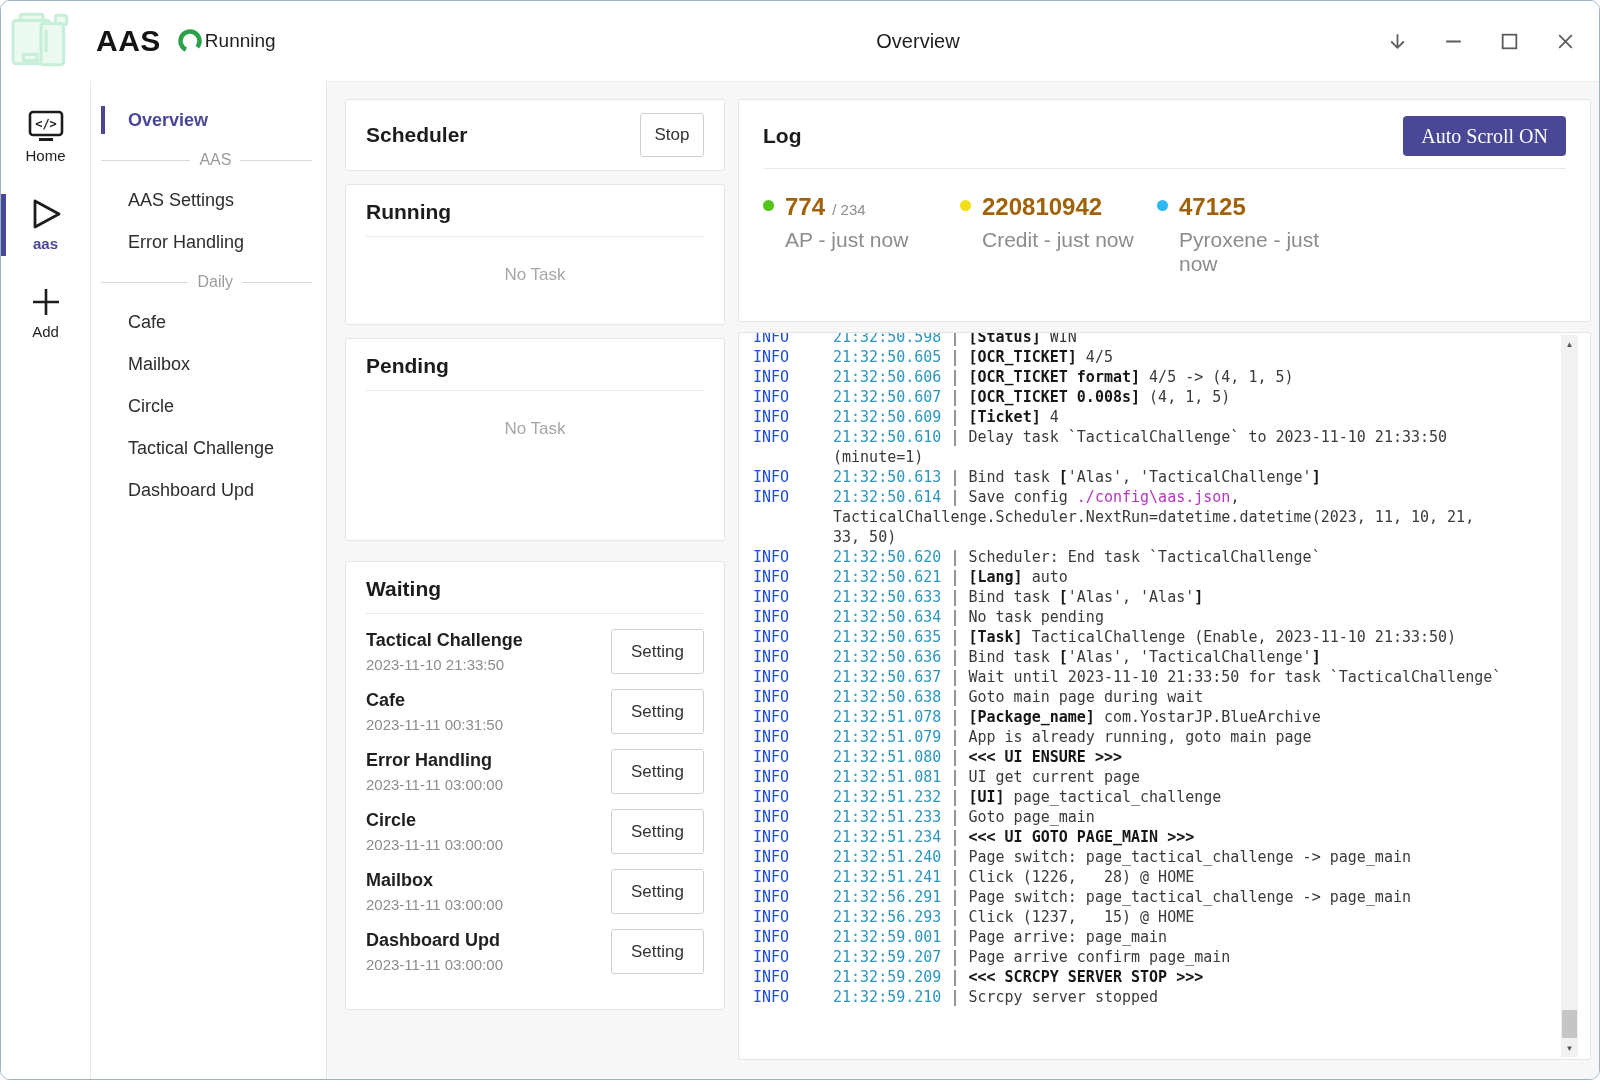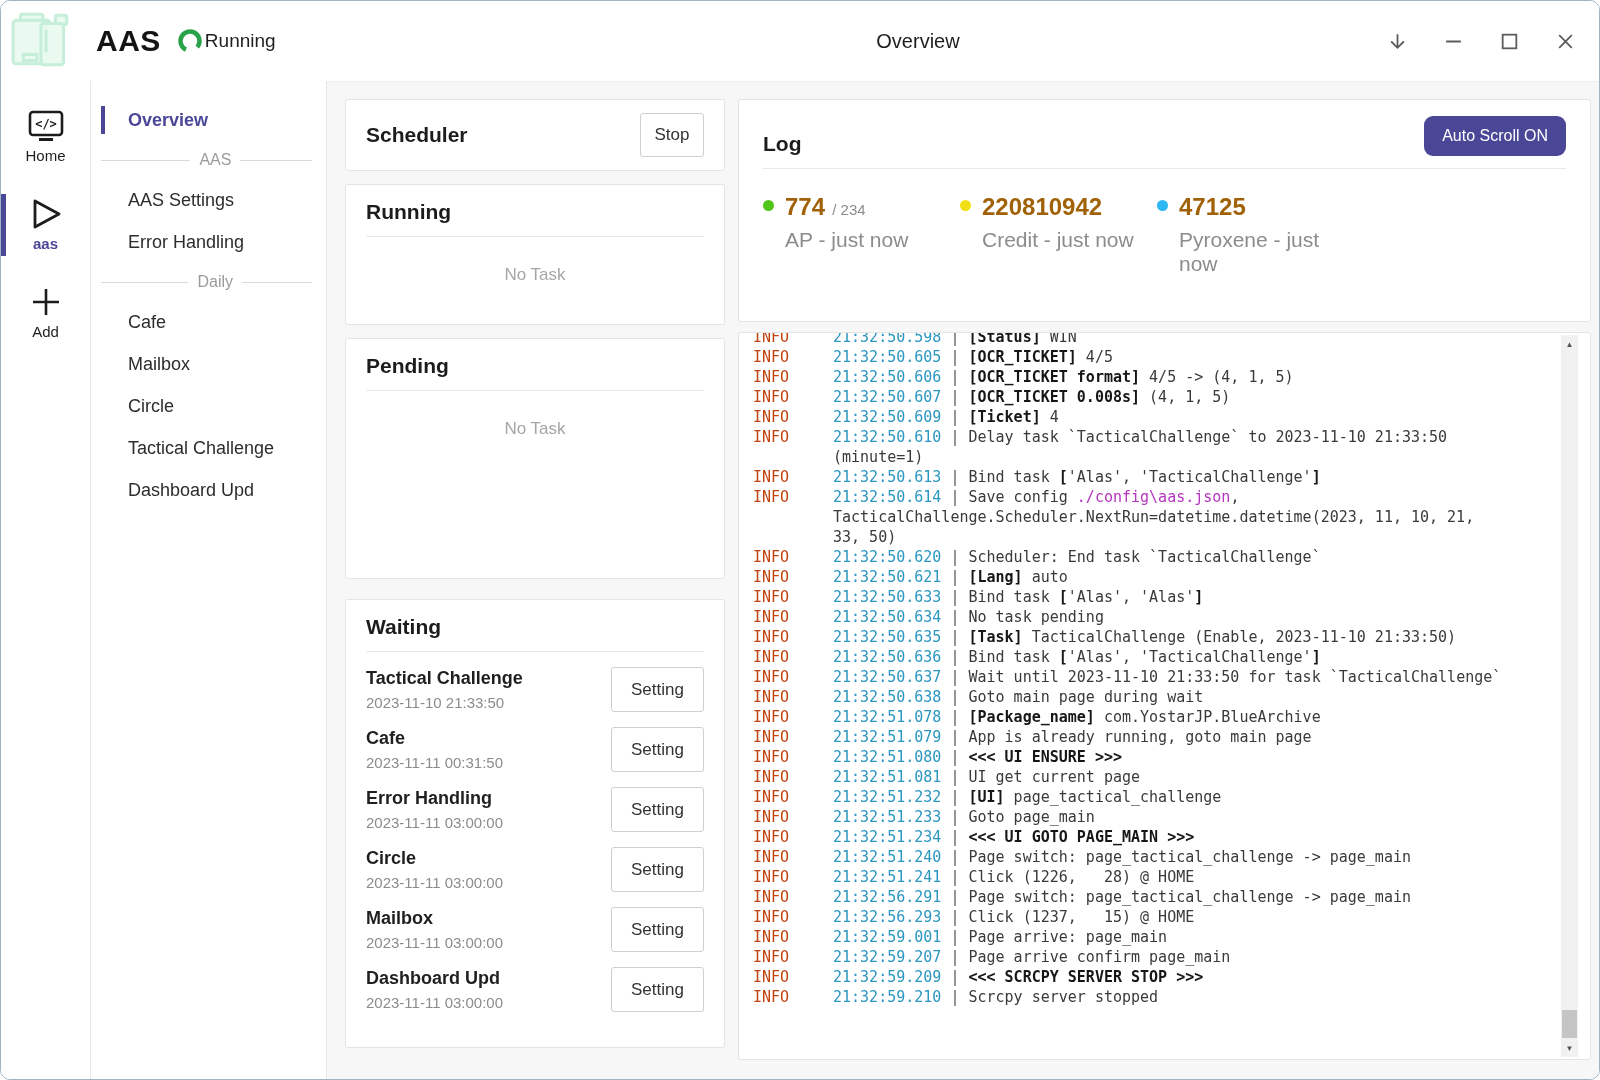--- a/index.html
+++ b/index.html
@@ -53,45 +53,45 @@
   .card-title { font-size:21px; font-weight:700; color:#1c1c1c; }
   .card hr { border:none; border-top:1px solid #e9e9e9; margin-top:12px; }
   .no-task { text-align:center; color:#a6a6a6; font-size:17px; margin-top:28px; }
 
   .left-col { width:380px; flex:0 0 auto; display:flex; flex-direction:column; margin-right:13px; }
   .sched-card { height:72px; display:flex; align-items:center; justify-content:space-between; padding:13px 20px; }
   .btn-outline { background:#fff; border:1px solid #cfcfcf; border-radius:3px; color:#333;
                  font-family:"Liberation Sans",sans-serif; font-size:17px; }
   .stop-btn { width:64px; height:44px; }
   .run-card  { height:141px; margin-top:13px; padding:15px 20px 0; }
-  .pend-card { height:241px; margin-top:13px; padding:15px 20px 12px; }
+  .pend-card { height:203px; margin-top:13px; padding:15px 20px 12px; }
   .wait-card { height:449px; margin-top:20px; padding:15px 20px 0; }
   .wait-list { margin-top:6px; }
   .wait-row { display:flex; align-items:center; justify-content:space-between; margin-top:15px; }
   .wait-name { font-size:18px; font-weight:700; color:#1f1f1f; }
   .wait-date { font-size:15px; color:#8c8c8c; margin-top:5px; }
   .setting-btn { width:93px; height:45px; }
 
   .right-col { flex:1; display:flex; flex-direction:column; }
   .log-head-card { height:223px; padding:16px 24px 0; }
-  .log-head-row { display:flex; align-items:flex-end; justify-content:space-between; }
+  .log-head-row { display:flex; align-items:center; justify-content:space-between; }
   .autoscroll-btn { height:40px; padding:0 18px; background:var(--accent); color:#fff; border:none;
-                    border-radius:9px; font-size:16px; font-family:Liberation Sans, sans-serif; }
+                    border-radius:4px; font-size:20px; font-family:Liberation Serif, serif; }
   .stats { display:flex; margin-top:24px; }
   .stat { width:197px; display:flex; }
   .dot { width:11px; height:11px; border-radius:50%; margin:7px 11px 0 0; flex:0 0 auto; }
   .stat-val { font-size:24px; font-weight:700; color:#a16207; }
   .stat-total { font-size:15px; color:#8c8c8c; font-weight:400; margin-left:3px; }
   .stat-label { font-size:21px; color:#8c8c8c; margin-top:7px; }
 
   .log-console { flex:1; margin-top:10px; position:relative; overflow:hidden; padding:2px 0 0 14px; }
   .log-text { width:752px; margin-top:-8px; }
   .log-entry { display:grid; grid-template-columns:80px 1fr; font-family:"DejaVu Sans Mono",monospace;
                font-size:15px; line-height:20px; }
-  .lvl  { color:#c2410c; }
+  .lvl  { color:#1d4ed8; }
   .msg  { white-space:pre-wrap; color:#3a3a3a; }
   .time { color:#2b97c0; }
   .sep  { color:#5a5a5a; }
   .seg-b { font-weight:bold; color:#161616; }
   .seg-p { color:#b535c0; }
 
   .vscroll { position:absolute; top:2px; bottom:2px; right:12px; width:17px; background:#f1f1f1; }
   .vs-up, .vs-down { position:absolute; left:0; right:0; height:16px; display:flex; align-items:center;
                      justify-content:center; font-size:8px; color:#555; }
   .vs-up { top:1px; } .vs-down { bottom:1px; }

